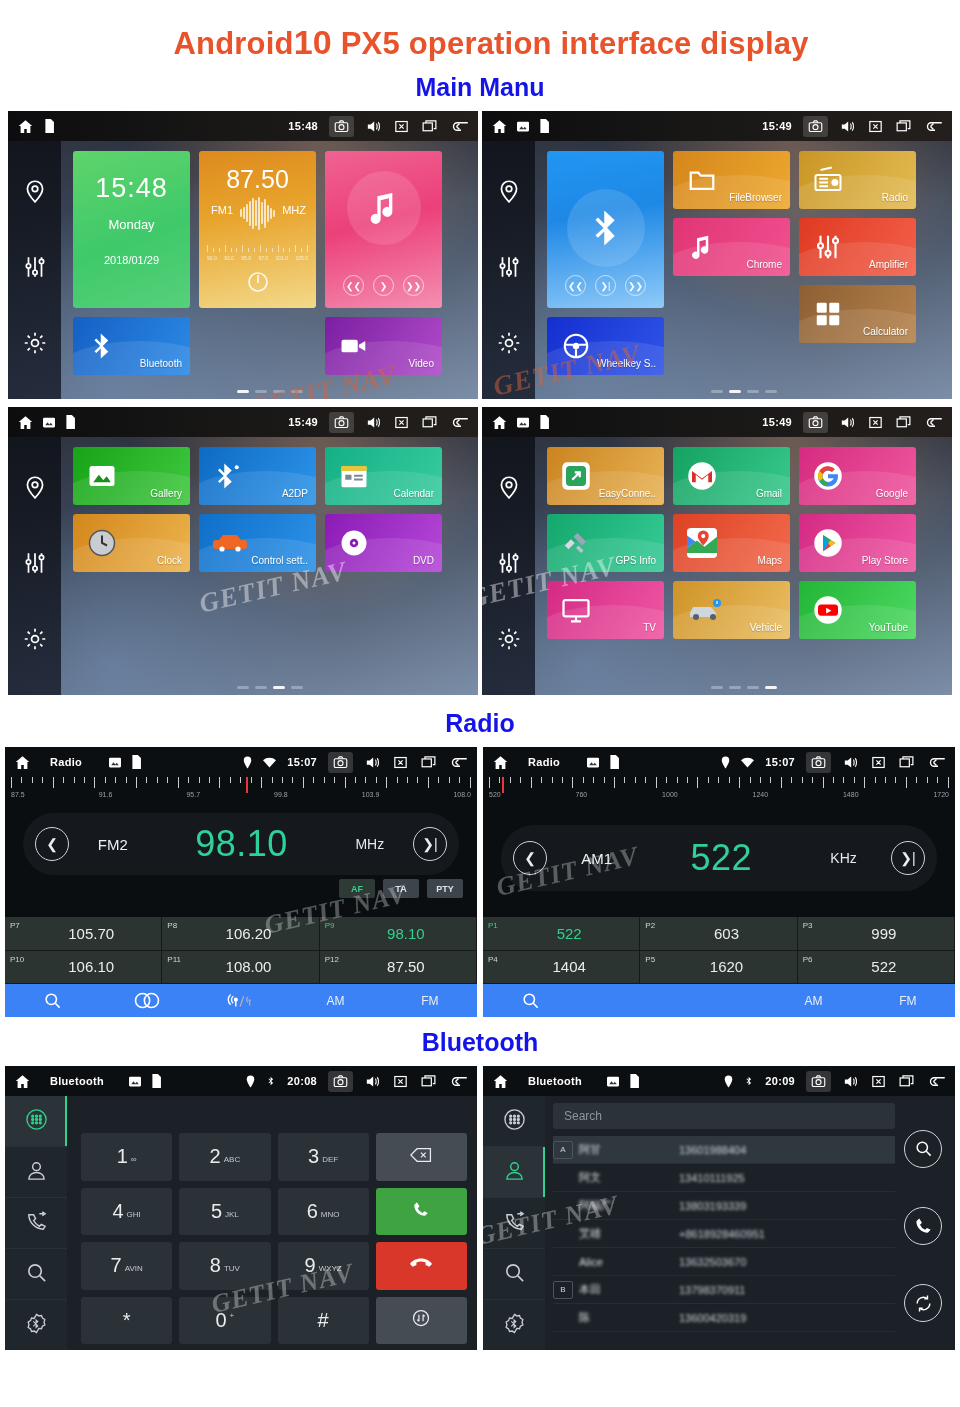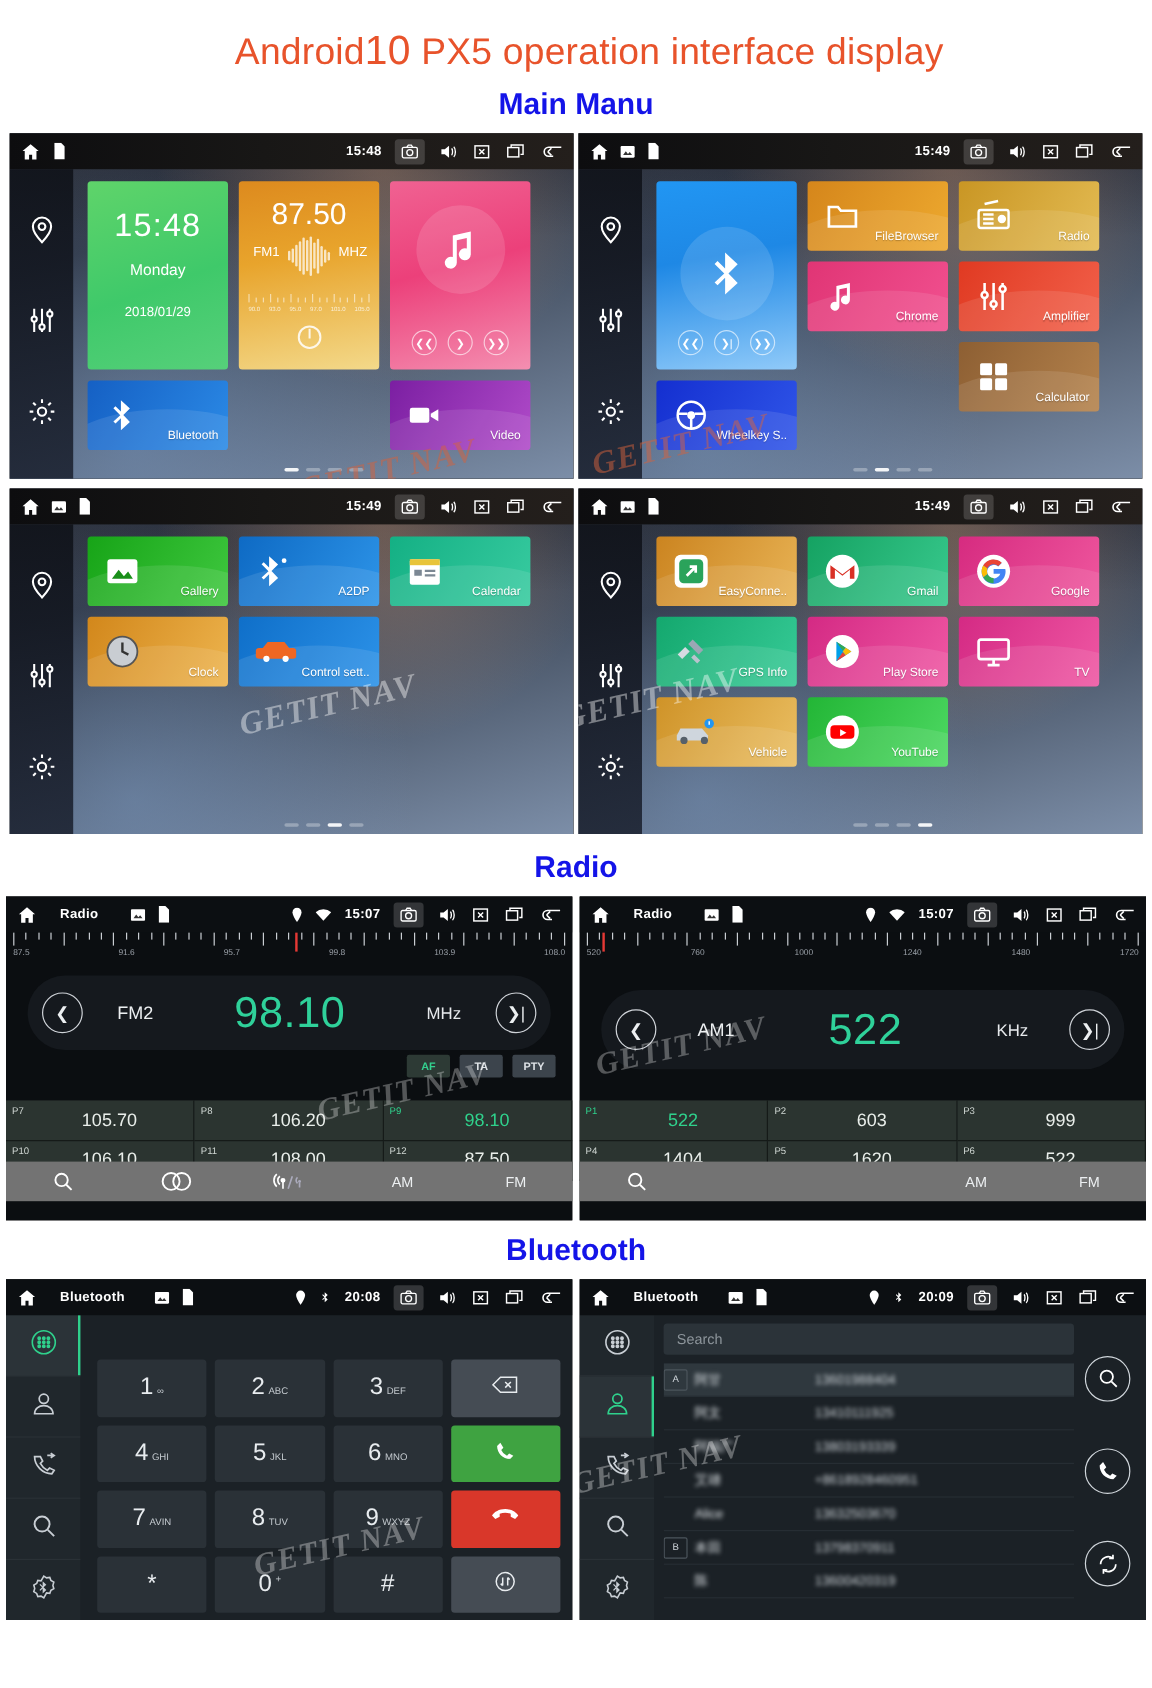--- a/index.html
+++ b/index.html
@@ -8,21 +8,21 @@
     background: #ffffff;
     font-family: "Liberation Sans", sans-serif;
     overflow: hidden;
   }
   .page { position: relative; width: 960px; height: 1407px; }
 
   
   .main-title {
     text-align: center;
     font-size: 31px;
-    font-weight: normal;
+    font-weight: bold;
     color: #e8532b;
     letter-spacing: .2px;
     padding-top: 23px;
     white-space: nowrap;
     padding-left: 22px;
   }
   .main-title .num { font-size: 34px; }
   .section-title {
     text-align: center;
     font-size: 25px;
@@ -173,21 +173,21 @@
   .rds-btn { width:36px; height:19px; background:#3c444c; border-radius:2px; display:flex; align-items:center; justify-content:center; font-size:9px; font-weight:bold; color:#dfe3e7;}
   .rds-btn.on { background:#2d3a35; color:#33d18f; }
 
   .presets { position:absolute; left:0; right:0; bottom:33px; height:67px; display:grid; grid-template-columns:repeat(3,1fr); grid-template-rows:1fr 1fr; }
   .preset { position:relative; background:#2b3430; border-right:1px solid #151a18; border-bottom:1px solid #151a18; display:flex; align-items:center; justify-content:center; }
   .preset .pn { position:absolute; left:5px; top:4px; font-size:8px; color:#cfd6d2; }
   .preset .pv { font-size:15px; color:#e9eeea; margin-left: 16px;}
   .preset.act .pn { color:#2fd18c; }
   .preset.act .pv { color:#2fd18c; }
 
-  .rbar { position:absolute; left:0; right:0; bottom:16px; height:33px; background:#737373; display:flex; align-items:center; }
+  .rbar { position:absolute; left:0; right:0; bottom:0; height:33px; background:#3b82f6; display:flex; align-items:center; }
   .rbar > div { flex:1; display:flex; align-items:center; justify-content:center; color:#eceff1; font-size:12px; }
   .rbar svg { width:19px; height:19px; }
 
   
   .btscreen { position:absolute; inset:0; background:#1b2126; }
   .bt-side { position:absolute; top:30px; left:0; bottom:0; width:62px; background:#20272c; display:flex; flex-direction:column; }
   .bt-side > div { flex:1; display:flex; align-items:center; justify-content:center; position:relative; border-bottom:1px solid #2a3136; }
   .bt-side > div.active { background:#2b3338; }
   .bt-side > div.active::after { content:""; position:absolute; right:0; top:0; bottom:0; width:2px; background:#2fd18c;}
   .bt-side svg { width:23px; height:23px; }
@@ -702,20 +702,29 @@
           <div class="w-wide tile" style="background:linear-gradient(120deg,#0f6fc9,#2c92e8)">
             <div class="sheen"></div>
             <span class="tile-ico" style="width:34px"><svg viewBox="0 0 34 20" fill="#ef6723">
                   <rect y="7" width="34" height="9" rx="3"></rect>
                   <path d="M6 7l4-5h14l4 5z"></path>
                   <circle cx="9" cy="16" r="2.6" fill="#fff"></circle>
                   <circle cx="25" cy="16" r="2.6" fill="#fff"></circle>
                 </svg></span>
             <span class="tile-label">Control sett..</span>
           </div>
+          <div class="w-wide tile" style="background:linear-gradient(120deg,#8b1bb5,#b648d8)">
+            <div class="sheen"></div>
+            <span class="tile-ico"><svg viewBox="0 0 24 24">
+                  <circle cx="12" cy="12" r="10" fill="#fff"></circle>
+                  <circle cx="12" cy="12" r="3.4" fill="#8b1bb5"></circle>
+                  <circle cx="12" cy="12" r="1.2" fill="#fff"></circle>
+                </svg></span>
+            <span class="tile-label">DVD</span>
+          </div>
         </div>
         <div class="dots">
           <i></i>
             <i></i>
             <i class="on"></i>
             <i></i>
         </div>
       </div>
 
       <div class="wm" style="left:190px; top:165px; font-size:27px; color:rgba(255,255,255,.42);">GETIT NAV</div>
@@ -830,20 +839,31 @@
 
           <div class="w-wide tile" style="background:linear-gradient(120deg,#14a86e,#36ca96)">
             <div class="sheen"></div>
             <span class="tile-ico"><svg viewBox="0 0 24 24" fill="#d5dbe2">
                   <path d="M3 14l5-5 3 3-5 5z"></path>
                   <path d="M13 4l7 7-3 3-7-7z" fill="#9aa7b4"></path>
                   <path d="M14 14l4 4-2 2-4-4z" fill="#b9c3cd"></path>
                 </svg></span>
             <span class="tile-label">GPS Info</span>
           </div>
+          <div class="w-wide tile" style="background:linear-gradient(120deg,#dd4223,#f26a4c)">
+            <div class="sheen"></div>
+            <span class="tile-ico"><svg viewBox="0 0 24 24">
+                  <rect width="24" height="24" rx="3" fill="#fff"></rect>
+                  <path d="M0 16l8-6 6 5 10-8v13H0z" fill="#34a853"></path>
+                  <path d="M0 6l7 5-7 5z" fill="#4285f4"></path>
+                  <path d="M13 2a4.4 4.4 0 0 0-4.4 4.4C8.6 9.6 13 14 13 14s4.4-4.4 4.4-7.6A4.4 4.4 0 0 0 13 2z" fill="#ea4335"></path>
+                  <circle cx="13" cy="6.4" r="1.7" fill="#fff"></circle>
+                </svg></span>
+            <span class="tile-label">Maps</span>
+          </div>
           <div class="w-wide tile" style="background:linear-gradient(120deg,#d42a84,#ef57a3)">
             <div class="sheen"></div>
             <span class="tile-ico"><svg viewBox="0 0 24 24">
                   <circle cx="12" cy="12" r="11" fill="#fff"></circle>
                   <path d="M8 5.5v13l10-6.5z" fill="#00a0e9"></path>
                   <path d="M8 5.5l6.2 4-2 2z" fill="#34a853"></path>
                   <path d="M8 18.5l6.2-4-2-2z" fill="#ea4335"></path>
                   <path d="M14.2 9.5l3.8 2.5-3.8 2.5-2-2.5z" fill="#fbbc05"></path>
                 </svg></span>
             <span class="tile-label">Play Store</span>

